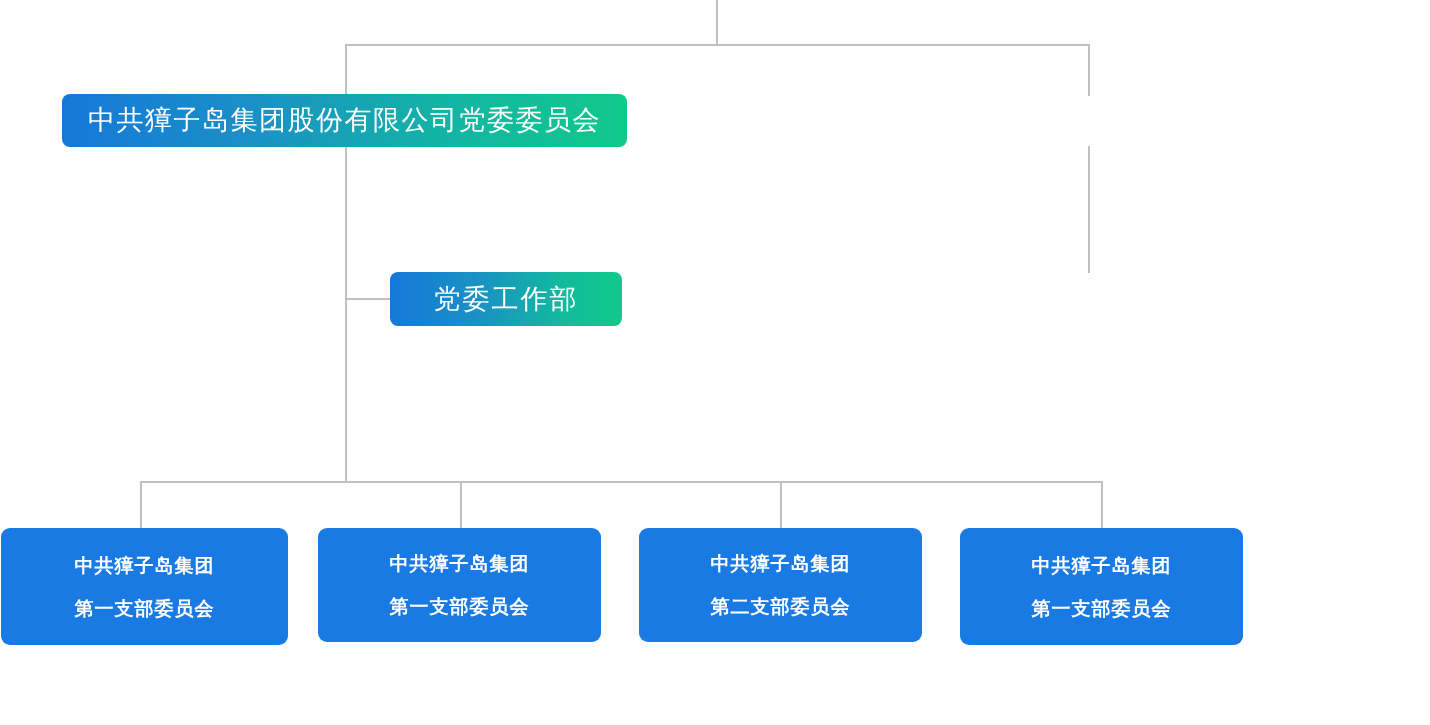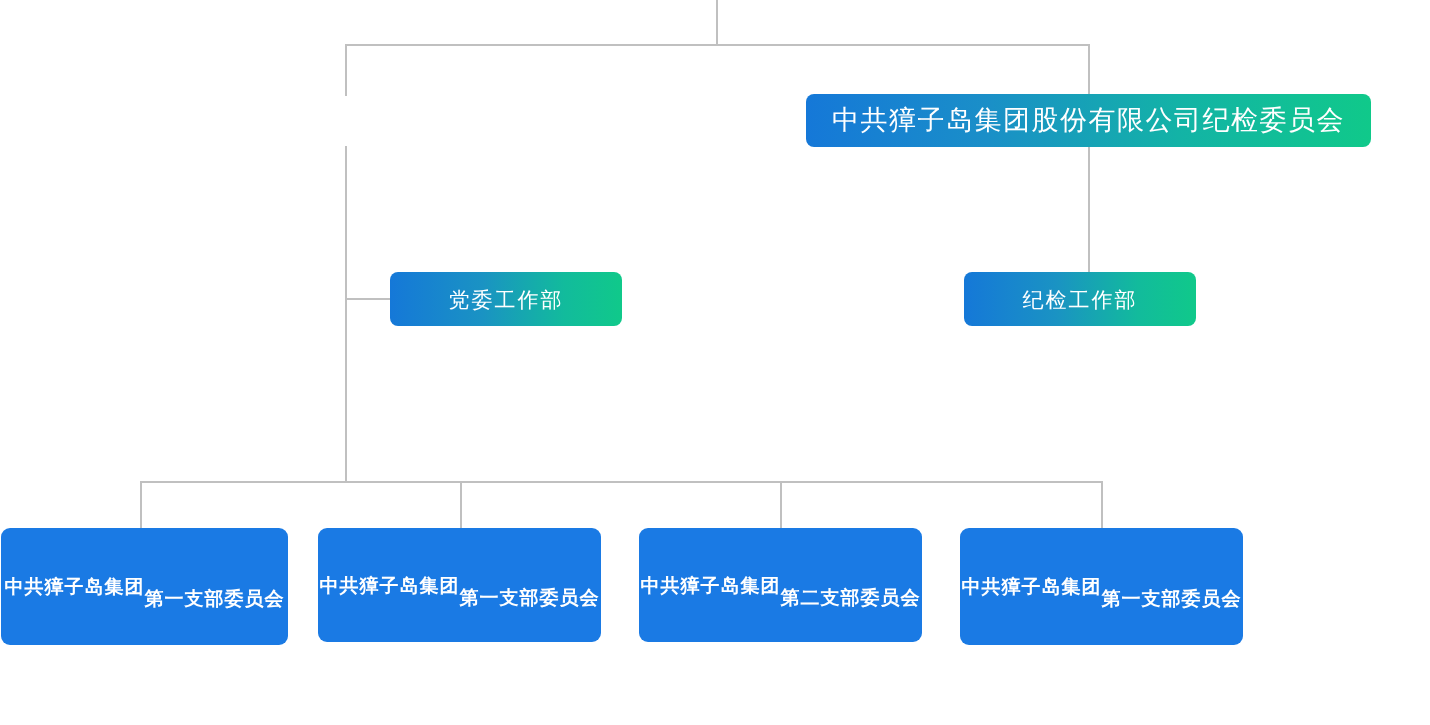--- a/index.html
+++ b/index.html
@@ -42,31 +42,32 @@
   .node.tier-top {
     background: linear-gradient(90deg, #1578d8 0%, #1a8fc8 32%, #13b3a6 66%, #10c98a 100%);
     font-size: 27px;
     font-weight: 400;
     letter-spacing: 1.5px;
   }
 
   
   .node.tier-mid {
     background: linear-gradient(90deg, #1578d8 0%, #1a93c3 40%, #12bb9c 75%, #10c98a 100%);
-    font-size: 21px;
+    font-size: 27px;
     font-weight: 400;
     letter-spacing: 2px;
   }
 
   
   .node.tier-leaf {
     background: #1a7ae4;
     font-size: 19px;
     font-weight: 700;
     letter-spacing: 1px;
+    flex-direction: column;
     justify-content: center;
     border-radius: 9px;
   }
   .node.tier-leaf .leaf-line { display: block; }
   .node.tier-leaf .leaf-line + .leaf-line { margin-top: 24px; }
 </style>
 </head>
 <body>
 
 <div id="org-chart">
@@ -80,32 +81,29 @@
   <div class="line h" style="left:345px; top:298px; width:45px;"></div>
 
   <div class="line v" style="left:1088px; top:146px; height:127px;"></div>
 
   <div class="line h" style="left:140px; top:481px; width:963px;"></div>
   <div class="line v" style="left:140px; top:481px; height:48px;"></div>
   <div class="line v" style="left:460px; top:481px; height:48px;"></div>
   <div class="line v" style="left:780px; top:481px; height:48px;"></div>
   <div class="line v" style="left:1101px; top:481px; height:48px;"></div>
 
+  <div class="node tier-top" style="left:62px; top:94px; width:565px; height:53px;">
+    <span>中共獐子岛集团股份有限公司党委委员会</span>
+  </div>
 
-  <div class="node tier-top" style="left:806px; top:94px; width:565px; height:53px;">
-    <span>中共獐子岛集团股份有限公司纪检委员会</span>
-  </div>
 
   <div class="node tier-mid" style="left:390px; top:272px; width:232px; height:54px;">
     <span>党委工作部</span>
   </div>
 
-  <div class="node tier-mid" style="left:964px; top:272px; width:232px; height:54px;">
-    <span>纪检工作部</span>
-  </div>
 
   <div class="node tier-leaf" style="left:1px; top:528px; width:287px; height:117px;">
     <span class="leaf-line">中共獐子岛集团</span>
     <span class="leaf-line">第一支部委员会</span>
   </div>
 
   <div class="node tier-leaf" style="left:318px; top:528px; width:283px; height:114px;">
     <span class="leaf-line">中共獐子岛集团</span>
     <span class="leaf-line">第一支部委员会</span>
   </div>

